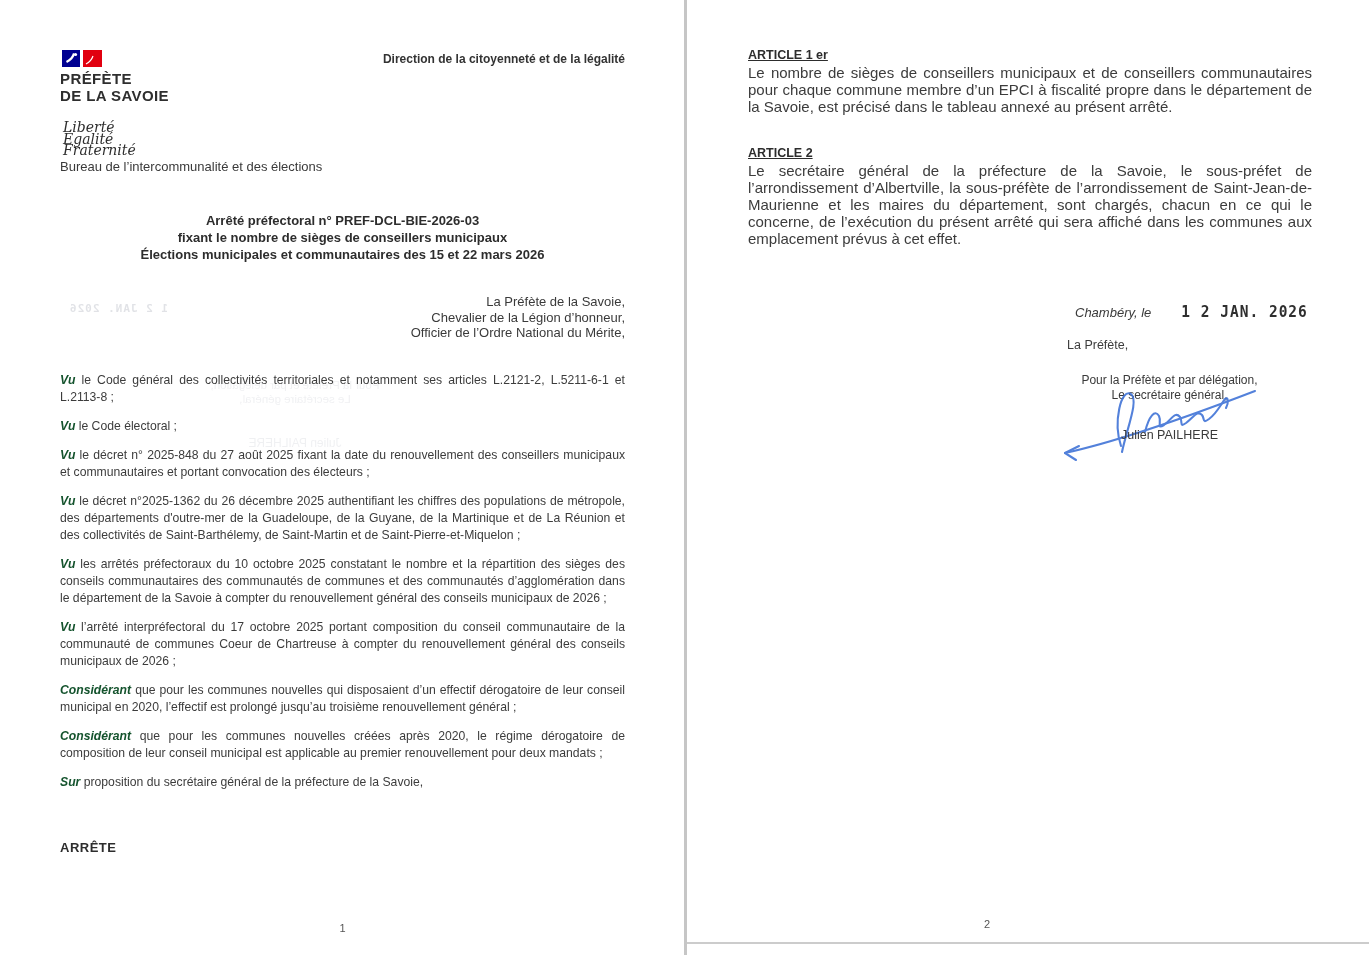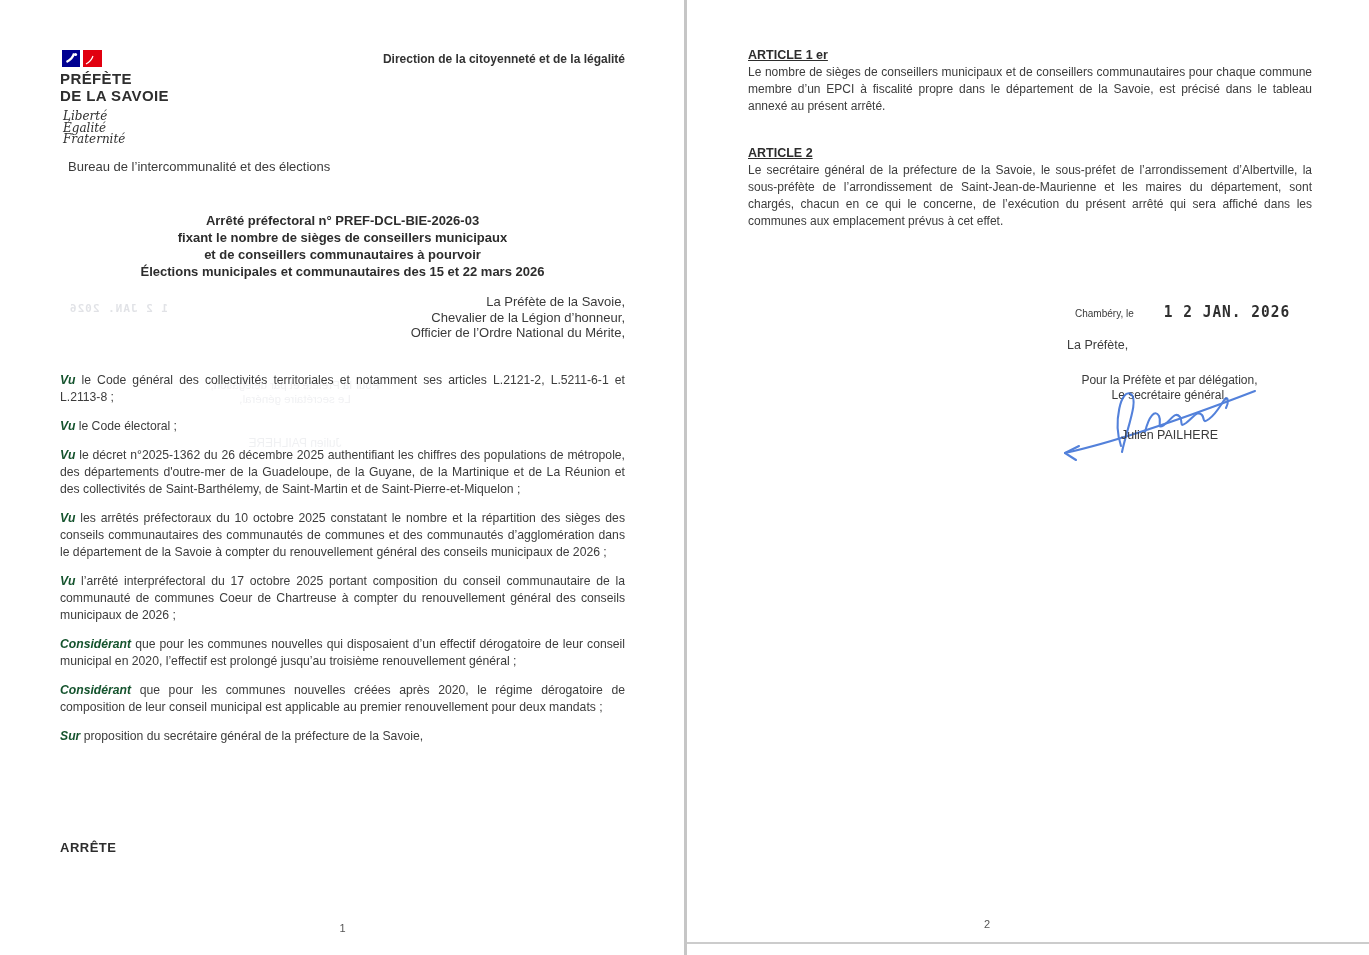--- a/index.html
+++ b/index.html
@@ -11,25 +11,25 @@
   .page { position:absolute; top:0; height:955px; background:#fff; }
   .page-left  { left:0;   width:685px; }
   .page-right { left:687px; width:600px; }
   .page-divider { position:absolute; left:684px; top:0; width:3px; height:955px; background:#c6c6c6; }
   .page2-bottom-edge { position:absolute; left:687px; top:942px; width:682px; height:2px; background:#cccccc; }
 
   
   .logo-block { position:absolute; left:60px; top:50px; }
   .flag { display:block; margin-left:2px; margin-bottom:3px; }
   .logo-title { font-weight:bold; color:#2e2e2e; font-size:15px; line-height:17px; letter-spacing:.4px; }
-  .motto { margin-top:7px; margin-left:3px; font-family:"DejaVu Serif", serif; font-style:italic;
-           font-size:12px; line-height:11.5px; color:#2e2e2e; }
+  .motto { margin-top:18px; margin-left:3px; font-family:"DejaVu Serif", serif; font-style:italic;
+           font-size:14px; line-height:11.5px; color:#2e2e2e; }
 
   .direction { position:absolute; top:52px; right:60px; font-weight:bold; font-size:12px; color:#333; }
-  .bureau { position:absolute; left:68px; top:159px; font-size:13px; color:#3a3a3a; }
+  .bureau { position:absolute; left:60px; top:159px; font-size:13px; color:#3a3a3a; }
 
   .doc-title { position:absolute; left:60px; top:212px; width:565px; text-align:center;
                font-weight:bold; font-size:13px; line-height:17px; color:#2d2d2d; }
   .authority { position:absolute; left:60px; top:294px; width:565px; text-align:right;
                font-size:13px; line-height:15.5px; color:#3a3a3a; }
 
   .paragraphs { position:absolute; left:60px; top:372px; width:565px; }
   .paragraphs p { font-size:12.2px; line-height:17px; text-align:justify; margin-bottom:12px; color:#3c3c3c; }
   .paragraphs .lead { font-weight:bold; color:#14532d;font-style:italic; }
 
@@ -43,24 +43,24 @@
   .ghost { position:absolute; transform:scaleX(-1); color:#8a90a0; filter:blur(.4px); }
   .ghost-stamp { left:58px; top:302px; width:110px; opacity:.25;
                  font-family:"DejaVu Sans Mono", monospace; font-weight:bold; font-size:11px; letter-spacing:1px; }
   .ghost-sig { left:150px; top:378px; width:290px; opacity:.13; text-align:center;
                font-size:11.5px; line-height:14px; }
   .ghost-sig .ghost-name { margin-top:30px; font-size:12px; }
 
   
   .articles { position:absolute; left:61px; top:48px; width:564px; }
   .article-heading { font-weight:bold; font-size:12.5px; text-decoration:underline; color:#2d2d2d; margin-bottom:2px; }
-  .article-body { font-size:12px; line-height:17px; text-align:justify; color:#3c3c3c; margin-bottom:31px; }
+  .article-body { font-size:15px; line-height:17px; text-align:justify; color:#3c3c3c; margin-bottom:31px; }
 
   .closing-date { position:absolute; left:388px; top:303px; white-space:nowrap; }
-  .closing-date .label { font-size:10px; color:#3a3a3a; }
+  .closing-date .label { font-size:13px; color:#3a3a3a;font-style:italic; }
   .date-stamp { display:inline-block; margin-left:30px; font-family:"DejaVu Sans Mono", monospace;
                 font-weight:bold; font-size:14.5px; letter-spacing:1px; color:#2f2f2f; transform:scaleY(1.08); }
   .la-prefete { position:absolute; left:380px; top:338px; width:170px; text-align:left; font-size:12.5px; }
   .delegation { position:absolute; left:385px; top:373px; width:195px; text-align:center;
                 font-size:12px; line-height:14.5px; color:#3a3a3a; }
   .signatory-name { position:absolute; left:385px; top:428px; width:195px; text-align:center;
                     font-size:12.5px; color:#3a3a3a; }
   .signature-svg { position:absolute; left:368px; top:366px; }
 </style>
 </head>
@@ -93,33 +93,33 @@
     <div class="ghost ghost-stamp">1 2 JAN. 2026</div>
     <div class="ghost ghost-sig">
       <div>Pour la Préfète et par délégation,</div>
       <div>Le secrétaire général,</div>
       <div class="ghost-name">Julien PAILHERE</div>
     </div>
 
     <div class="doc-title">
       <div>Arrêté préfectoral n° PREF-DCL-BIE-2026-03</div>
       <div>fixant le nombre de sièges de conseillers municipaux</div>
-      <div>et de conseillers communautaires à pourvoir</div>
       <div>Élections municipales et communautaires des 15 et 22 mars 2026</div>
     </div>
 
     <div class="authority">
       <div>La Préfète de la Savoie,</div>
       <div>Chevalier de la Légion d’honneur,</div>
       <div>Officier de l’Ordre National du Mérite,</div>
     </div>
 
     <div class="paragraphs">
       <p><span class="lead">Vu</span><span> le Code général des collectivités territoriales et notamment ses articles L.2121-2, L.5211-6-1 et L.2113-8 ;</span></p>
       <p><span class="lead">Vu</span><span> le Code électoral ;</span></p>
+      <p><span class="lead">Vu</span><span> le décret n° 2025-848 du 27 août 2025 fixant la date du renouvellement des conseillers municipaux et communautaires et portant convocation des électeurs ;</span></p>
       <p><span class="lead">Vu</span><span> le décret n°2025-1362 du 26 décembre 2025 authentifiant les chiffres des populations de métropole, des départements d'outre-mer de la Guadeloupe, de la Guyane, de la Martinique et de La Réunion et des collectivités de Saint-Barthélemy, de Saint-Martin et de Saint-Pierre-et-Miquelon ;</span></p>
       <p><span class="lead">Vu</span><span> les arrêtés préfectoraux  du 10 octobre 2025 constatant le nombre et la répartition des sièges des conseils communautaires des communautés de communes et des communautés d’agglomération dans le département de la Savoie à compter du renouvellement général des conseils municipaux de 2026 ;</span></p>
       <p><span class="lead">Vu</span><span> l’arrêté interpréfectoral du 17 octobre 2025 portant composition du conseil communautaire de la communauté de communes Coeur de Chartreuse à compter du renouvellement général des conseils municipaux de 2026 ;</span></p>
       <p><span class="lead">Considérant</span><span> que pour les communes nouvelles qui disposaient d’un effectif dérogatoire de leur conseil municipal en 2020, l’effectif est prolongé jusqu’au troisième renouvellement général ;</span></p>
       <p><span class="lead">Considérant</span><span> que pour les communes nouvelles créées après 2020, le régime dérogatoire de composition de leur conseil municipal est applicable au premier renouvellement pour deux mandats ;</span></p>
       <p><span class="lead">Sur</span><span> proposition du secrétaire général de la préfecture de la Savoie,</span></p>
     </div>
 
     <div class="arrete">ARRÊTE</div>
     <div class="pagenum pagenum-1">1</div>

